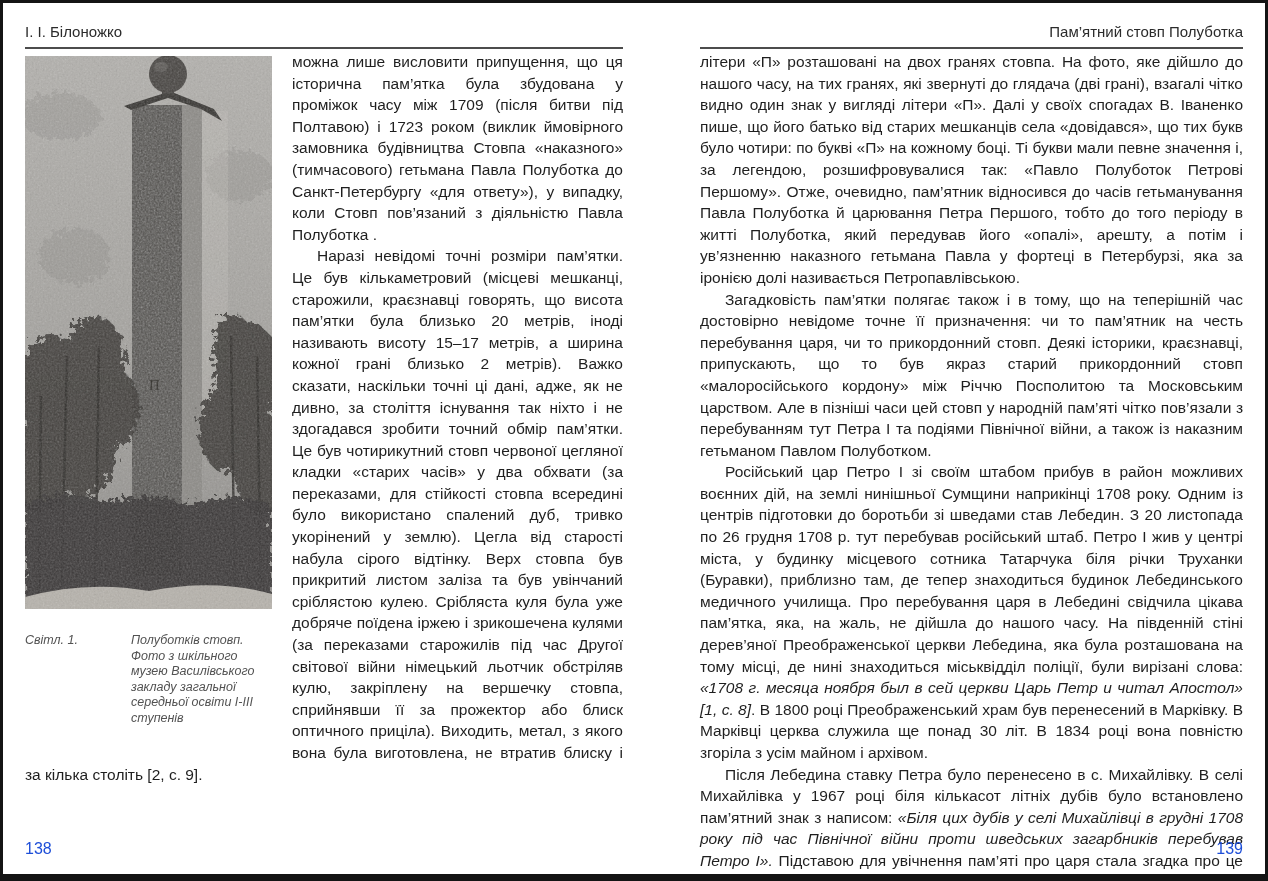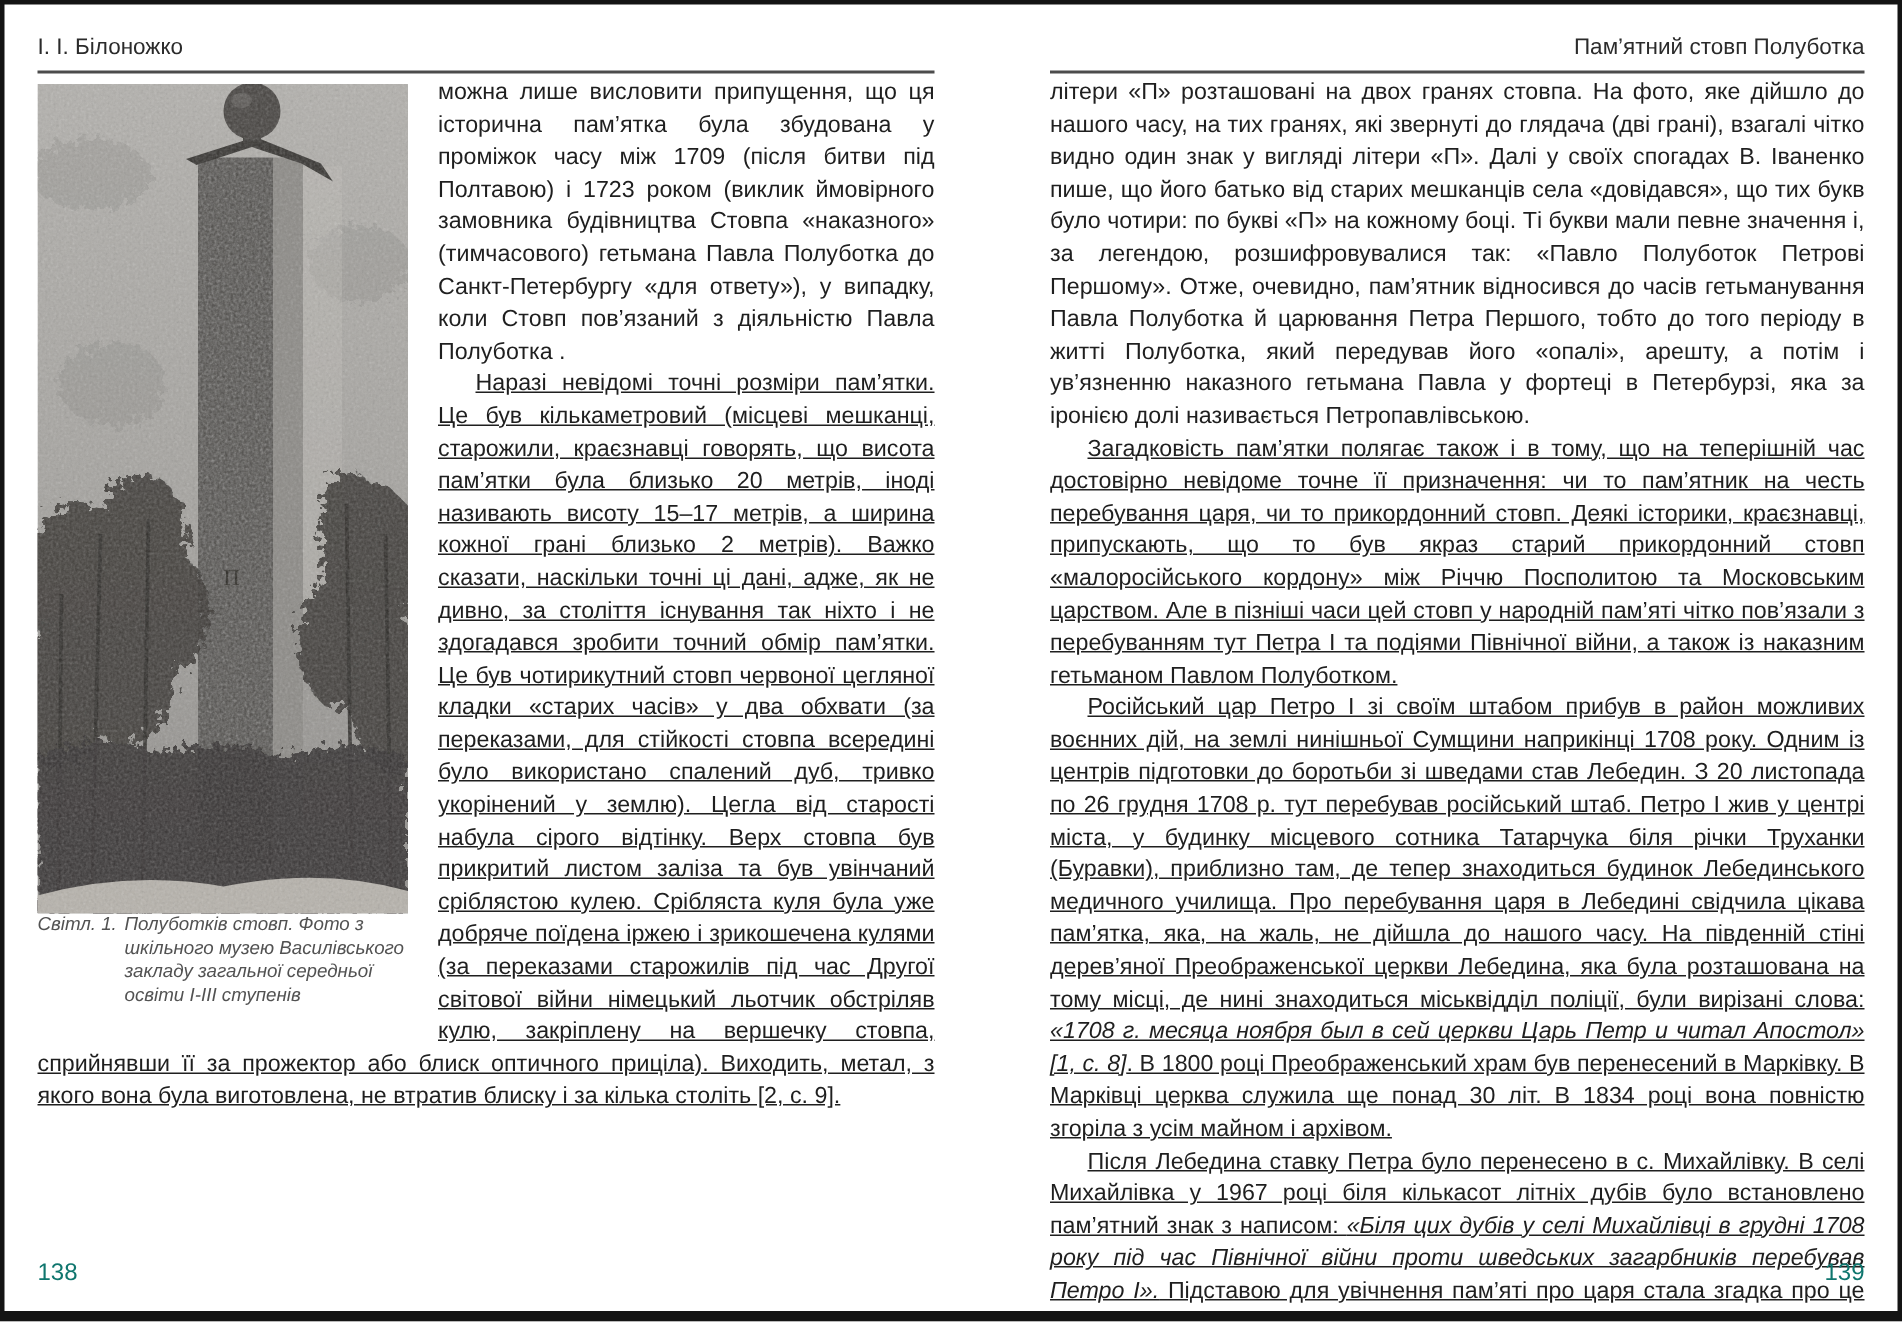--- a/index.html
+++ b/index.html
@@ -21,35 +21,36 @@
     font-size:15px; line-height:18px; color:#2b2b2b;
     border-bottom:2px solid var(--rule); padding-bottom:6px;
   }
   .running-head.right{text-align:right;}
   .page-body{
     position:absolute; top:48px; left:0; right:0;
     font-size:15.5px; line-height:21.6px; text-align:justify;
     hyphens:auto; -webkit-hyphens:auto;
   }
   p.para{margin:0; padding:0;}
-  p.para.indent{text-indent:25px;text-decoration:underline;}
+  p.para.indent{text-indent:25px;}
   p.para .it{font-style:italic;}
   figure.photo-fig{
     float:left; width:247px; margin:5px 20px 26px 0; padding:0;
   }
   .photo{width:247px; height:553px; display:block;}
   figcaption{
-    display:flex; margin-top:0;
+    display:flex; margin-top:24px;
     font-size:12.5px; line-height:15.5px; font-style:italic; color:var(--muted);
     text-align:left;
+    gap:48px;
   }
   .cap-label{flex:0 0 58px;}
   .cap-text{flex:1;}
   .page-num{
-    position:absolute; bottom:16px; font-size:16px; line-height:18px; color:#0f766e;
+    position:absolute; bottom:16px; font-size:16px; line-height:18px; color:#1d4ed8;
   }
   .page-num.left{left:0;}
   .page-num.right{right:0;}
 </style>
 </head>
 <body>
 
 <div class="sheet">
 
   <div class="page page-left">

